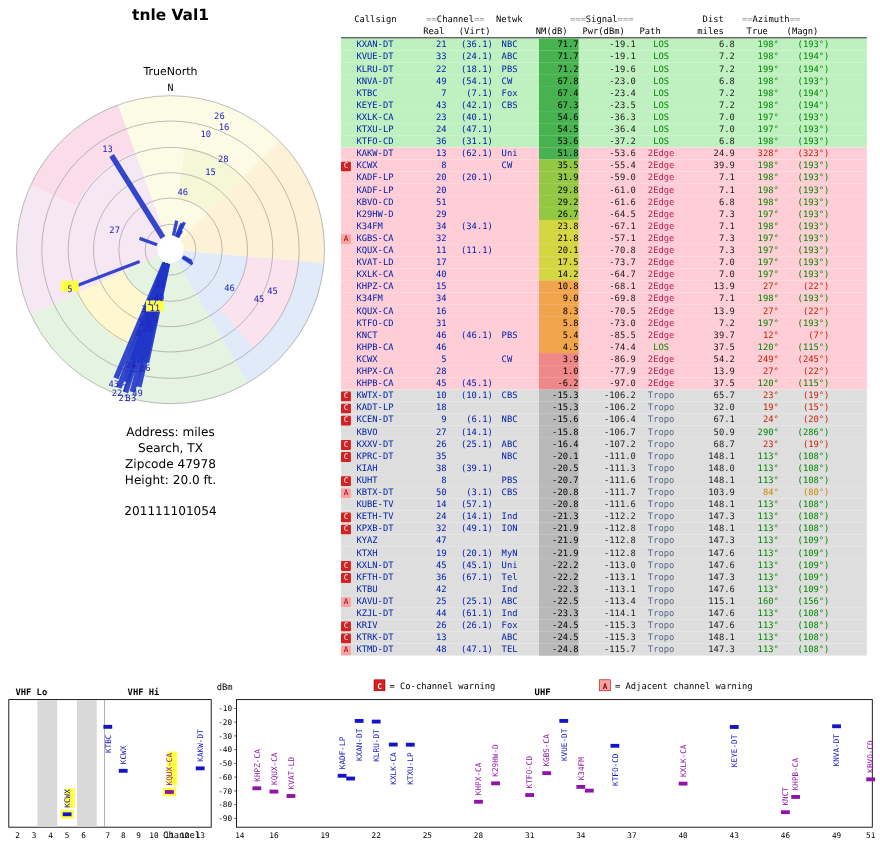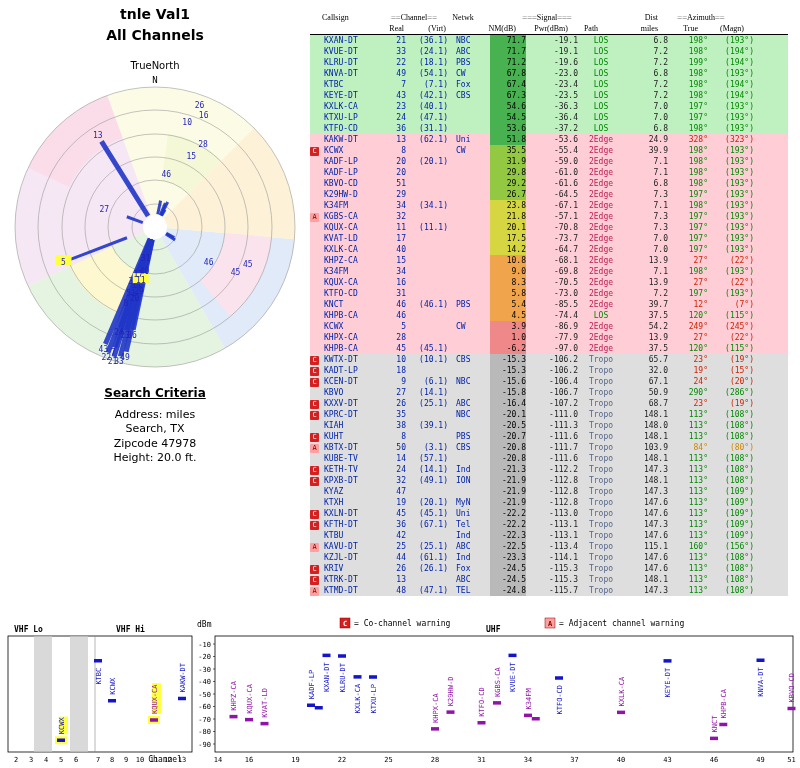--- a/index.html
+++ b/index.html
@@ -20,36 +20,35 @@
   .trow{display:flex;height:11px;line-height:11px;white-space:pre;}
   .hrow2{border-bottom:1px solid #000;}
   .cell{flex:none;overflow:hidden;}
   .c-num{text-align:right;}
   .c-call{text-align:left;color:#0022aa;padding-left:2px;}
   .c-blue{color:#0022aa;}
   .c-net{text-align:left;padding-left:8px;}
   .c-dark{color:#222;}
   .c-path{text-align:center;}
   .c-warn{text-align:left;}
-  .hd{color:#000;font-family:Liberation Serif, serif;}
+  .hd{color:#000;}
   .hdeco{color:#999;}
   .warnC{display:inline-block;width:9px;height:9px;background:#d42020;color:#fff;font-size:7px;
          line-height:9px;text-align:center;border-radius:1px;margin-top:1px;}
   .warnA{display:inline-block;width:9px;height:9px;background:#ffa0a0;color:#770000;font-size:7px;
          line-height:9px;text-align:center;border-radius:1px;margin-top:1px;}
   #bandwrap{left:0;top:614px;width:800px;height:154px;}
   svg text{font-family:"DejaVu Sans Mono",monospace;}
 </style>
 </head>
 <body>
 
 <div id="page">
 
   <div class="abs" id="title1">tnle Val1</div>
-  <div class="abs" id="title2">All Channels</div>
   <div class="abs" id="truenorth">TrueNorth</div>
 
   <div class="abs" id="polarwrap">
     <svg id="polar" width="300" height="300" viewBox="0 0 300 300">
         <circle cx="150" cy="155" r="140" fill="#fcfce6"></circle>
         <path d="M23.116909814869047,214.166556643698 A140,140 0 0 1 102.1171799344064,23.44303308997283 L150,155 A0,0 0 0 0 150,155 Z" fill="#f6e7f4"></path>
         <path d="M23.116909814869004,95.83344335630206 A140,140 0 0 1 102.1171799344064,23.44303308997283 L117.50808638406149,65.7292010253387 A95,95 0 0 0 63.90076023151826,114.85126513463354 Z" fill="#fadde9"></path>
         <path d="M220,276.24355652982143 A140,140 0 0 1 23.116909814869047,214.166556643698 L150,155 A0,0 0 0 0 150,155 Z" fill="#e4f4e0"></path>
         <path d="M289.46725773284436,167.20180398467215 A140,140 0 0 1 220,276.24355652982143 L150,155 A0,0 0 0 0 150,155 Z" fill="#e0eaf8"></path>
         <path d="M248.99494936611666,56.00505063388334 A140,140 0 0 1 289.46725773284436,167.20180398467215 L150,155 A0,0 0 0 0 150,155 Z" fill="#fdf2d8"></path>
@@ -122,28 +121,28 @@
         <text x="182.16088751950105" y="52.8064768440661" text-anchor="middle" font-size="8" fill="#2323b8">10</text>
         <text x="161.227231304159" y="105.18002956037449" text-anchor="middle" font-size="8" fill="#2323b8">46</text>
         <text x="230.46501305682443" y="202.602485062663" text-anchor="middle" font-size="8" fill="#2323b8">45</text>
         <text x="242.71838545667873" y="195.46065934159122" text-anchor="middle" font-size="8" fill="#2323b8">45</text>
         <text x="203.67491634850714" y="192.85689824096173" text-anchor="middle" font-size="8" fill="#2323b8">46</text>
         <text x="150" y="11" text-anchor="middle" font-size="9" fill="#000" font-family="&quot;DejaVu Sans&quot;,sans-serif">N</text>
       </svg>
   </div>
 
   <div class="abs" id="search">
-    <div class="sc-head">Search Criteria</div>
     <div id="search-lines">
         <div>Address: miles</div>
         <div>Search, TX</div>
         <div>Zipcode 47978</div>
         <div>Height: 20.0 ft.</div>
       </div>
     <div class="db-block" id="db-lines">
+        <div>201111101054</div>
       </div>
   </div>
 
 
   <div class="abs" id="tbl">
       <div class="trow"><span class="cell " style="width: 12px;"></span><span class="cell hd" style="width: 60px;">Callsign</span><span class="cell " style="width: 64px; text-align: center;"><span class="hdeco">==</span><span class="hd">Channel</span><span class="hdeco">==</span></span><span class="cell hd" style="width: 34px; text-align: center;">Netwk</span><span class="cell " style="width: 134px; text-align: center;"><span class="hdeco">===</span><span class="hd">Signal</span><span class="hdeco">===</span></span><span class="cell hd" style="width: 44px; text-align: right;">Dist</span><span class="cell " style="width: 86px; text-align: center;"><span class="hdeco">==</span><span class="hd">Azimuth</span><span class="hdeco">==</span></span></div>
       <div class="trow hrow2"><span class="cell " style="width: 12px;"></span><span class="cell " style="width: 60px;"></span><span class="cell hd c-num" style="width: 22px;">Real</span><span class="cell hd c-num" style="width: 42px;">(Virt)</span><span class="cell " style="width: 34px;"></span><span class="cell hd c-num" style="width: 36px;">NM(dB)</span><span class="cell hd c-num" style="width: 52px;">Pwr(dBm)</span><span class="cell hd c-path" style="width: 46px;">Path</span><span class="cell hd c-num" style="width: 44px;">miles</span><span class="cell hd c-num" style="width: 40px;">True</span><span class="cell hd c-num" style="width: 46px;">(Magn)</span></div>
       <div class="trow" style="background: rgb(191, 240, 191);"><span class="cell c-warn" style="width: 12px;"></span><span class="cell c-call" style="width: 60px;">KXAN-DT</span><span class="cell c-num c-blue" style="width: 22px;">21</span><span class="cell c-num c-blue" style="width: 42px;">(36.1)</span><span class="cell c-net c-blue" style="width: 34px;">NBC</span><span class="cell c-num" style="width: 36px; background: rgb(71, 178, 79);">71.7</span><span class="cell c-num c-dark" style="width: 52px;">-19.1</span><span class="cell c-path" style="width: 46px; color: rgb(0, 136, 0);">LOS</span><span class="cell c-num c-dark" style="width: 44px;">6.8</span><span class="cell c-num" style="width: 40px; color: rgb(0, 136, 0);">198°</span><span class="cell c-num" style="width: 46px; color: rgb(0, 136, 0);">(193°)</span></div>
       <div class="trow" style="background: rgb(191, 240, 191);"><span class="cell c-warn" style="width: 12px;"></span><span class="cell c-call" style="width: 60px;">KVUE-DT</span><span class="cell c-num c-blue" style="width: 22px;">33</span><span class="cell c-num c-blue" style="width: 42px;">(24.1)</span><span class="cell c-net c-blue" style="width: 34px;">ABC</span><span class="cell c-num" style="width: 36px; background: rgb(71, 178, 79);">71.7</span><span class="cell c-num c-dark" style="width: 52px;">-19.1</span><span class="cell c-path" style="width: 46px; color: rgb(0, 136, 0);">LOS</span><span class="cell c-num c-dark" style="width: 44px;">7.2</span><span class="cell c-num" style="width: 40px; color: rgb(0, 136, 0);">198°</span><span class="cell c-num" style="width: 46px; color: rgb(0, 136, 0);">(194°)</span></div>
       <div class="trow" style="background: rgb(191, 240, 191);"><span class="cell c-warn" style="width: 12px;"></span><span class="cell c-call" style="width: 60px;">KLRU-DT</span><span class="cell c-num c-blue" style="width: 22px;">22</span><span class="cell c-num c-blue" style="width: 42px;">(18.1)</span><span class="cell c-net c-blue" style="width: 34px;">PBS</span><span class="cell c-num" style="width: 36px; background: rgb(71, 178, 79);">71.2</span><span class="cell c-num c-dark" style="width: 52px;">-19.6</span><span class="cell c-path" style="width: 46px; color: rgb(0, 136, 0);">LOS</span><span class="cell c-num c-dark" style="width: 44px;">7.2</span><span class="cell c-num" style="width: 40px; color: rgb(0, 136, 0);">199°</span><span class="cell c-num" style="width: 46px; color: rgb(0, 136, 0);">(194°)</span></div>

